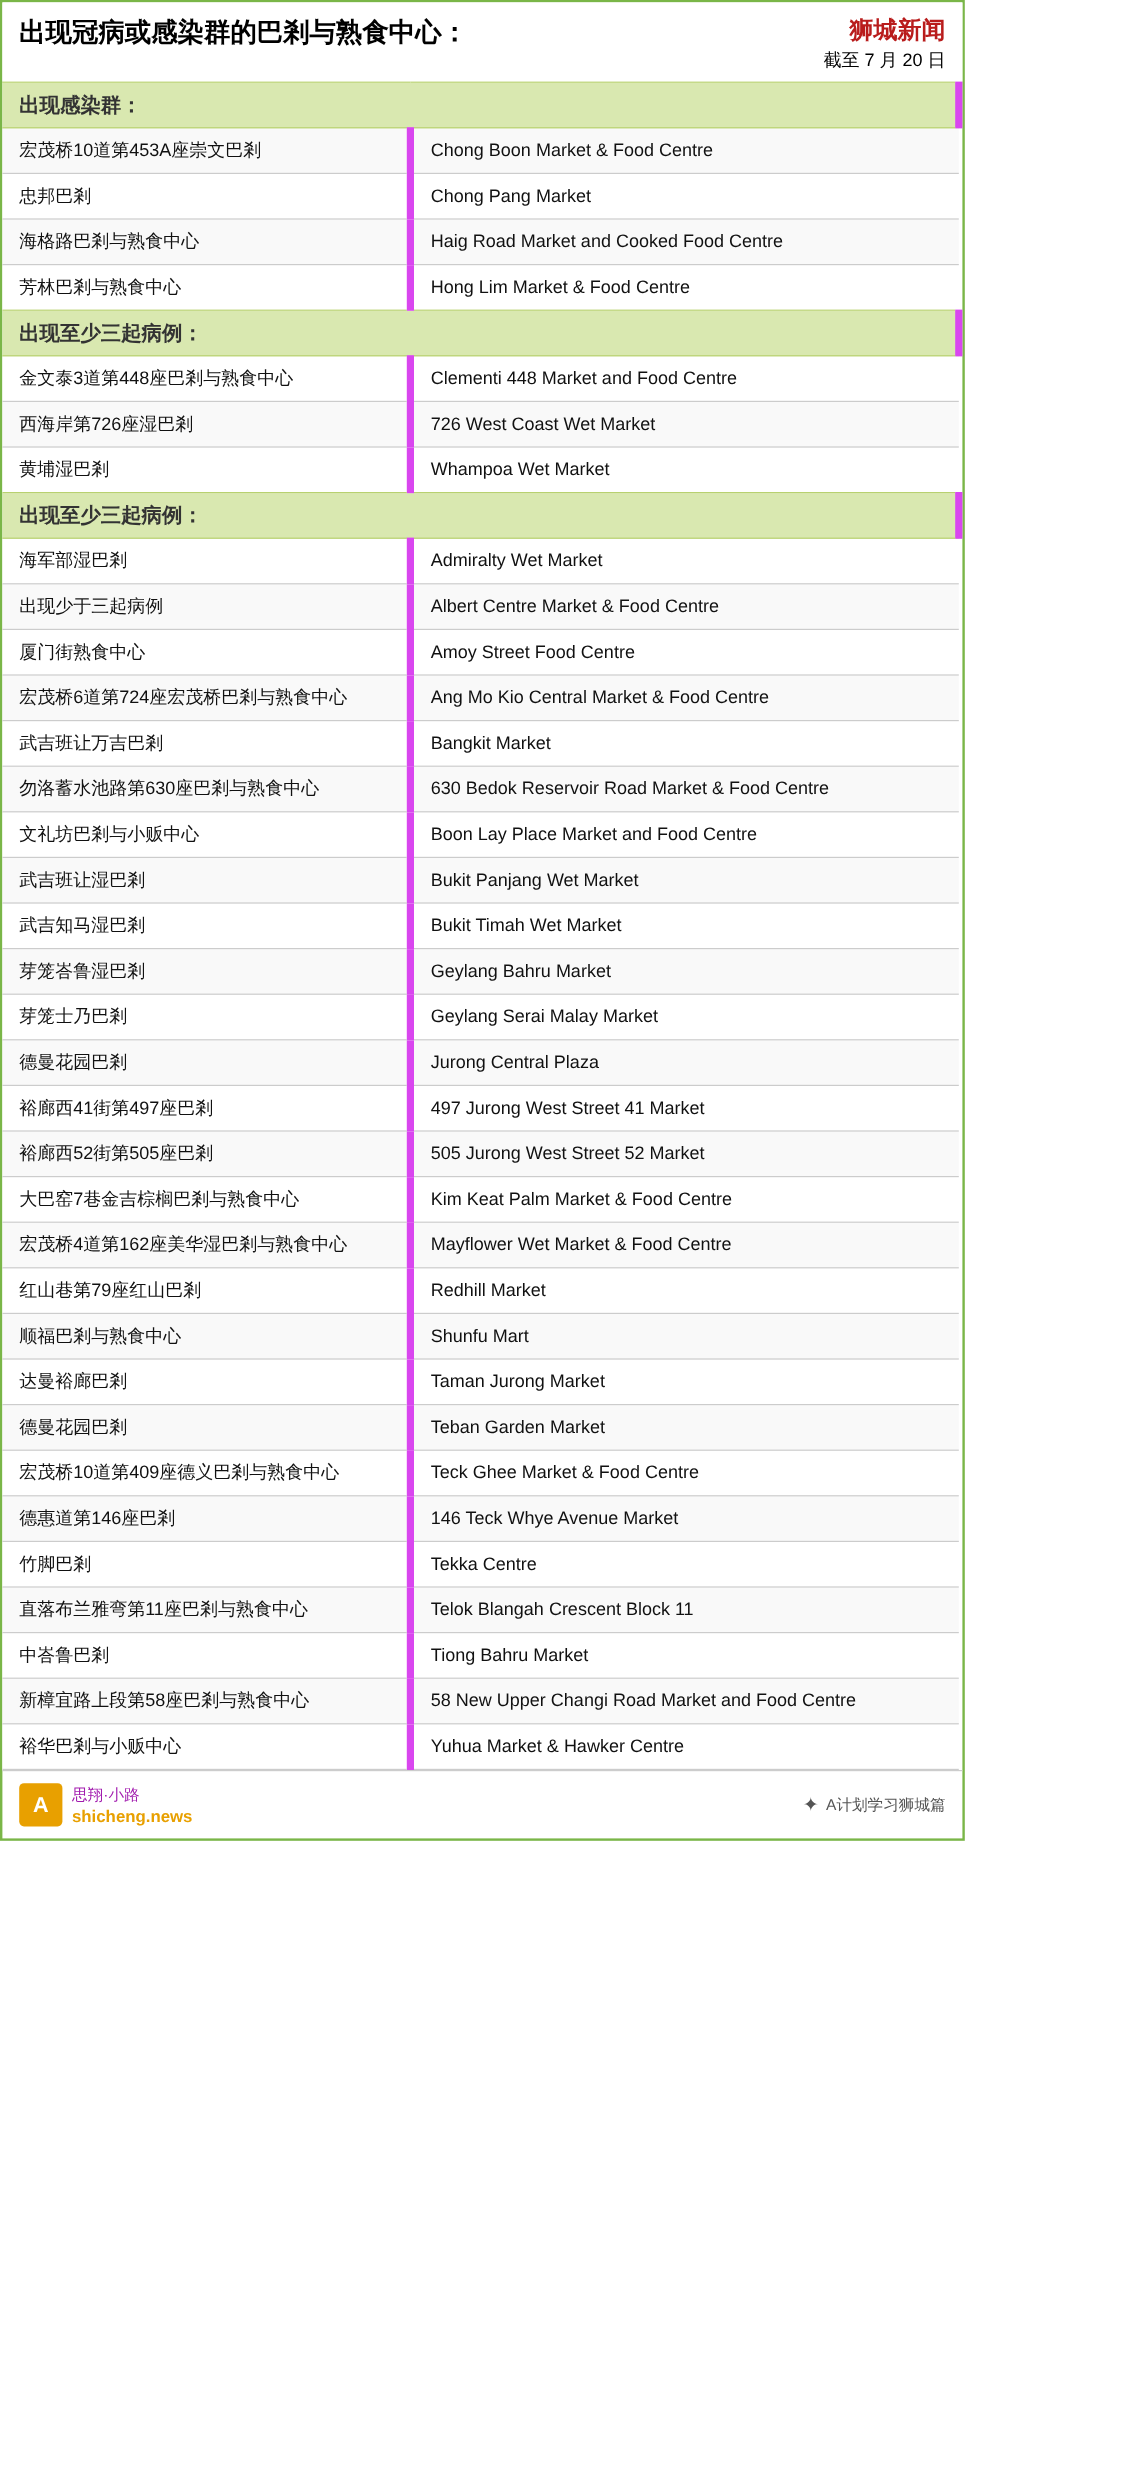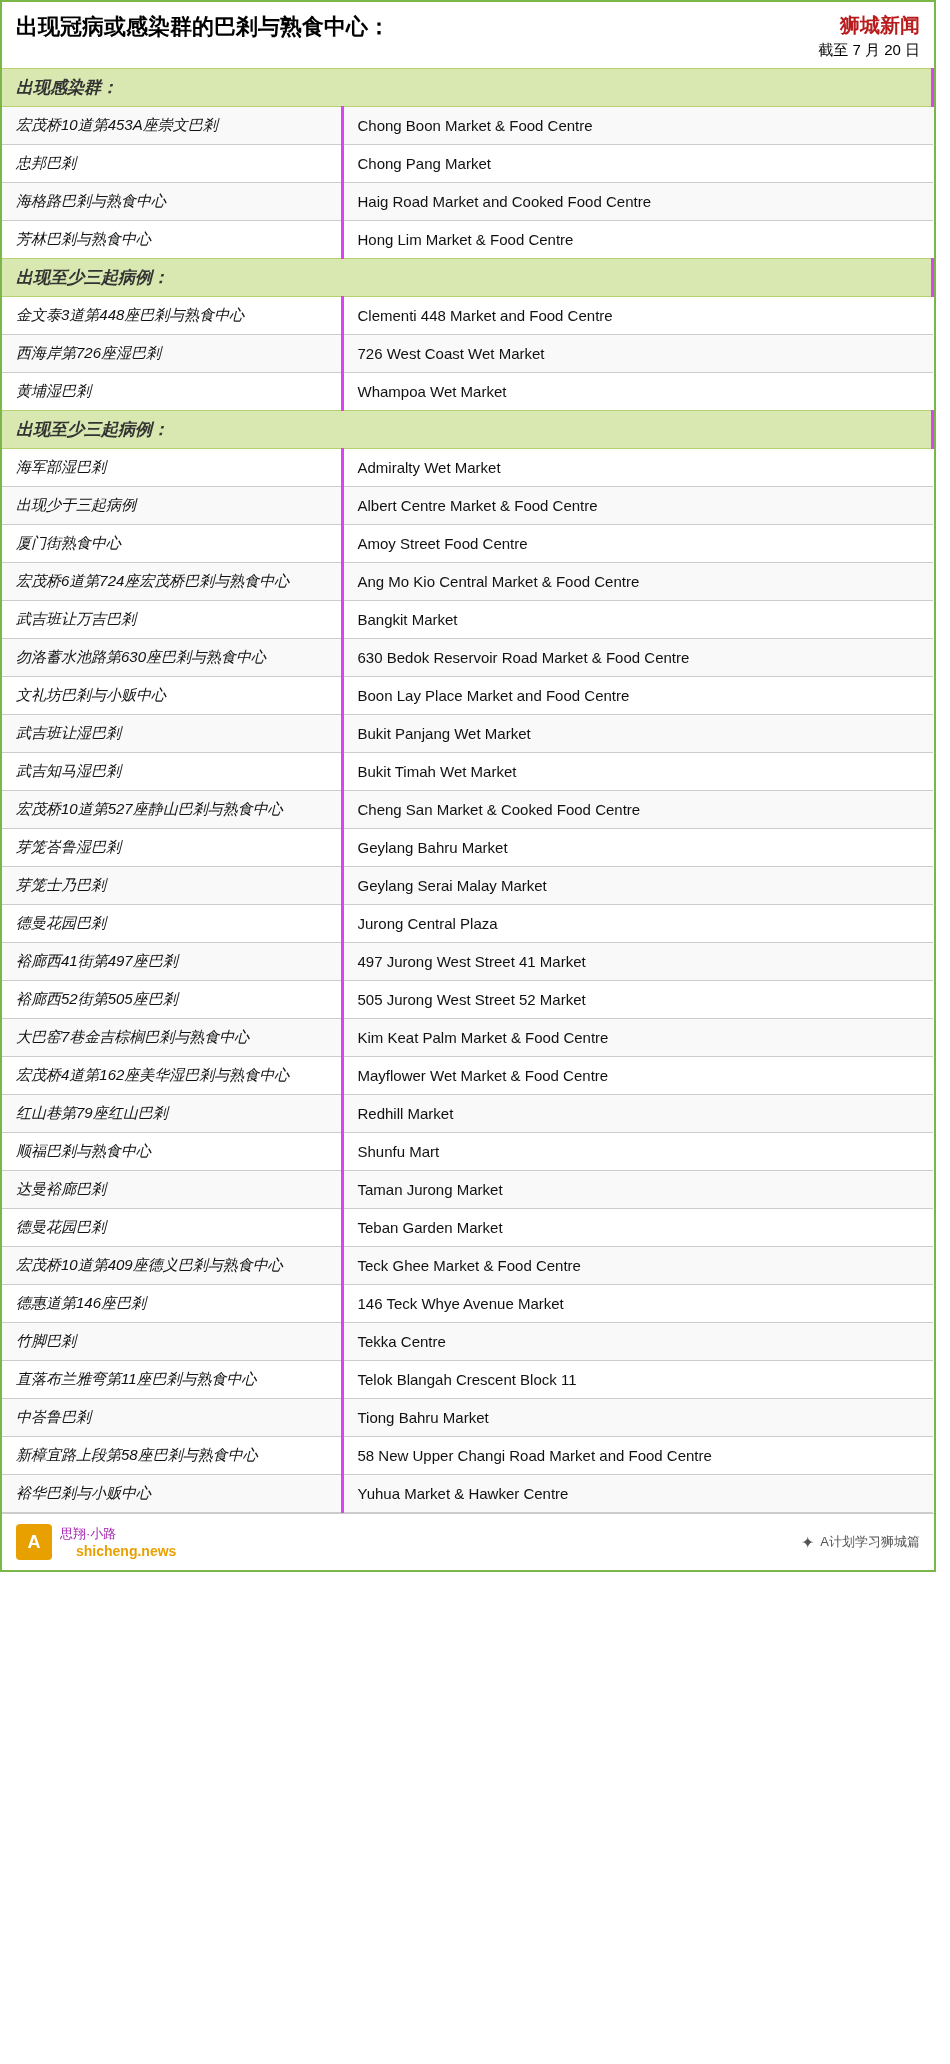--- a/index.html
+++ b/index.html
@@ -3,21 +3,21 @@
   <meta charset="utf-8">
   <style>
     * { box-sizing: border-box; margin: 0; padding: 0; }
     body {
       font-family: "Arial", "Microsoft YaHei", "SimHei", sans-serif;
       background: #fff;
       width: 950px;
       min-height: 2064px;
     }
     .outer-container {
-      width: 936px;
+      width: 804px;
       background: #fff;
       border: 2px solid #7ab648;
       padding: 0;
     }
     .header {
       display: flex;
       justify-content: space-between;
       align-items: flex-start;
       padding: 10px 14px 8px 14px;
       background: #fff;
@@ -48,22 +48,21 @@
       border-bottom: 1px solid #ccc;
     }
     td {
       padding: 9px 14px;
       font-size: 15px;
       vertical-align: middle;
       color: #111;
     }
     td:first-child {
       width: 340px;
-      border-right: 3px solid #d946ef;
-      font-style: italic;
+      border-right: 6px solid #d946ef;
     }
     tr:nth-child(even) td {
       background: #f9f9f9;
     }
     tr:nth-child(odd) td {
       background: #fff;
     }
     .footer {
       display: flex;
       justify-content: space-between;
@@ -93,21 +92,20 @@
       flex-direction: column;
     }
     .footer-logo-top {
       font-size: 13px;
       color: #a21caf;
     }
     .footer-logo-site {
       font-size: 14px;
       color: #e8a000;
       font-weight: bold;
-      margin-left: 16px;
     }
     .footer-right {
       display: flex;
       align-items: center;
       gap: 6px;
       font-size: 13px;
       color: #555;
     }
     .footer-right-icon {
       font-size: 16px;
@@ -192,24 +190,20 @@
           <td>文礼坊巴剎与小贩中心</td>
           <td>Boon Lay Place Market and Food Centre</td>
         </tr>
         <tr>
           <td>武吉班让湿巴剎</td>
           <td>Bukit Panjang Wet Market</td>
         </tr>
         <tr>
           <td>武吉知马湿巴剎</td>
           <td>Bukit Timah Wet Market</td>
-        </tr>
-        <tr>
-          <td>宏茂桥10道第527座静山巴剎与熟食中心</td>
-          <td>Cheng San Market &amp; Cooked Food Centre</td>
         </tr>
         <tr>
           <td>芽笼峇鲁湿巴剎</td>
           <td>Geylang Bahru Market</td>
         </tr>
         <tr>
           <td>芽笼士乃巴剎</td>
           <td>Geylang Serai Malay Market</td>
         </tr>
         <tr>

